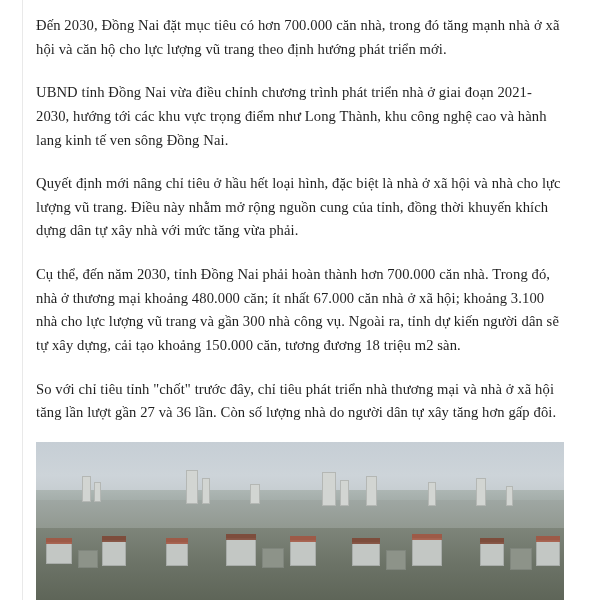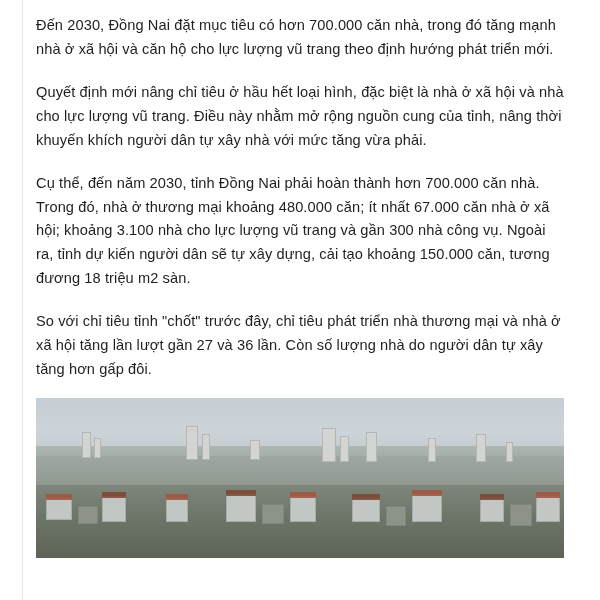--- a/index.html
+++ b/index.html
@@ -12,20 +12,21 @@
     background: #ffffff;
     font-family: "Liberation Sans", sans-serif;
     overflow: hidden;
   }
   .page {
     position: relative;
     width: 600px;
     height: 600px;
     background: #ffffff;
     box-sizing: border-box;
+    font-family: Liberation Serif, serif;
   }
   .left-rail {
     position: absolute;
     left: 0;
     top: 0;
     width: 22px;
     height: 600px;
     background: #ffffff;
     border-right: 1px solid #e9e9e9;
   }
@@ -122,21 +123,22 @@
 </head>
 <body>
 
 <div class="page">
 
   <div class="left-rail"></div>
 
   <div class="article">
 
     <p class="para">Đến 2030, Đồng Nai đặt mục tiêu có hơn 700.000 căn nhà, trong đó tăng mạnh nhà ở xã hội và căn hộ cho lực lượng vũ trang theo định hướng phát triển mới.</p>
-    <p class="para">Quyết định mới nâng chỉ tiêu ở hầu hết loại hình, đặc biệt là nhà ở xã hội và nhà cho lực lượng vũ trang. Điều này nhằm mở rộng nguồn cung của tỉnh, nâng thời khuyến khích người dân tự xây nhà với mức tăng vừa phải.</p>
+    <p class="para">UBND tỉnh Đồng Nai vừa điều chỉnh chương trình phát triển nhà ở giai đoạn 2021-2030, hướng tới các khu vực trọng điểm như Long Thành, khu công nghệ cao và hành lang kinh tế ven sông Đồng Nai.</p>
+    <p class="para">Quyết định mới nâng chỉ tiêu ở hầu hết loại hình, đặc biệt là nhà ở xã hội và nhà cho lực lượng vũ trang. Điều này nhằm mở rộng nguồn cung của tỉnh, đồng thời khuyến khích dựng dân tự xây nhà với mức tăng vừa phải.</p>
     <p class="para">Cụ thể, đến năm 2030, tỉnh Đồng Nai phải hoàn thành hơn 700.000 căn nhà. Trong đó, nhà ở thương mại khoảng 480.000 căn; ít nhất 67.000 căn nhà ở xã hội; khoảng 3.100 nhà cho lực lượng vũ trang và gần 300 nhà công vụ. Ngoài ra, tỉnh dự kiến người dân sẽ tự xây dựng, cải tạo khoảng 150.000 căn, tương đương 18 triệu m2 sàn.</p>
     <p class="para">So với chỉ tiêu tỉnh "chốt" trước đây, chỉ tiêu phát triển nhà thương mại và nhà ở xã hội tăng lần lượt gần 27 và 36 lần. Còn số lượng nhà do người dân tự xây tăng hơn gấp đôi.</p>
 
     <figure class="figure">
       <div class="photo">
         <div class="sky"></div>
         <div class="hills"></div>
         <div class="midcity"></div>
 
         <div class="bld t" style="left:46px;top:34px;width:9px;height:26px;"></div>

